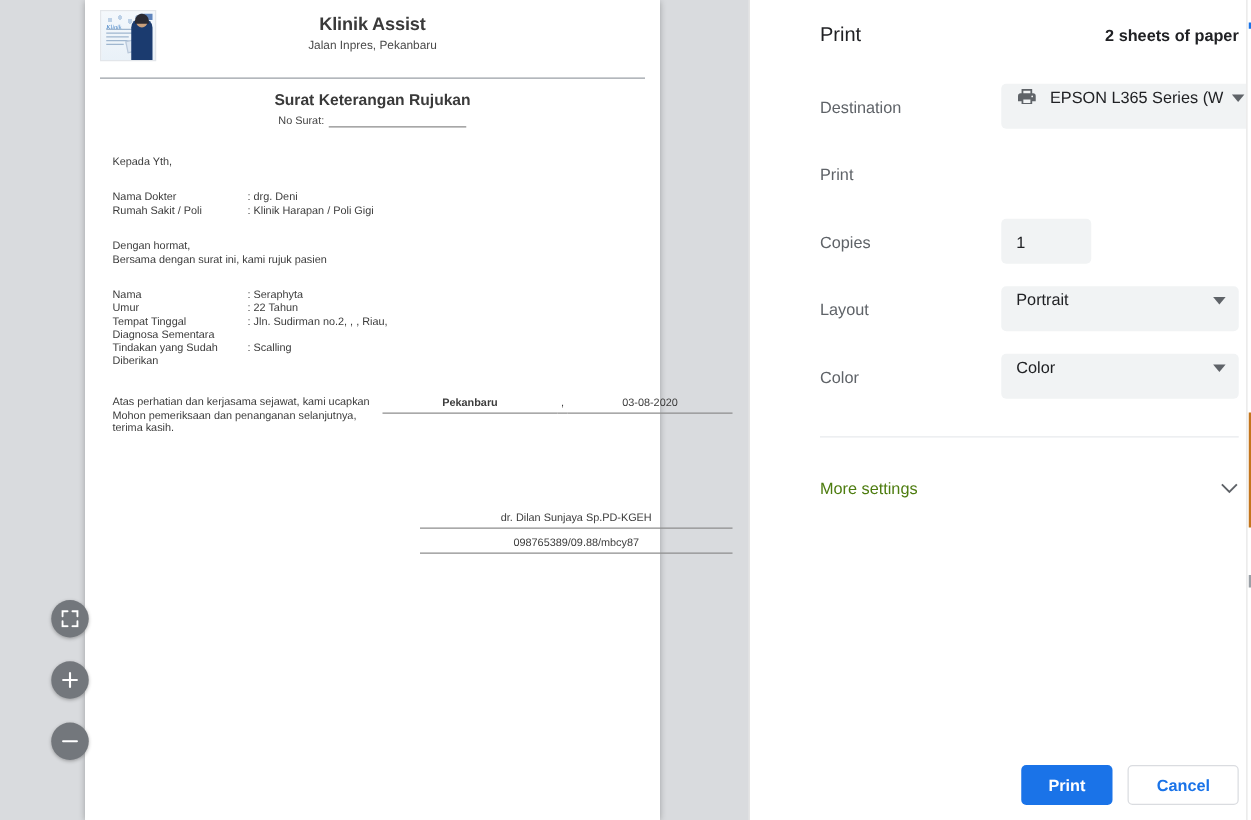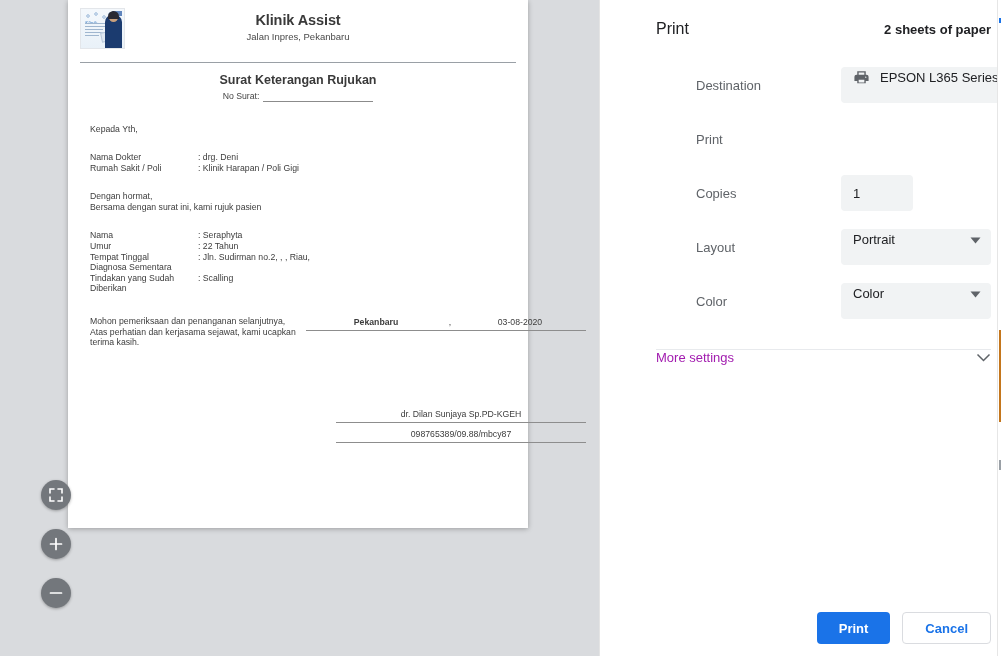--- a/index.html
+++ b/index.html
@@ -24,21 +24,21 @@
     left: 0; top: 0;
     width: 600px; height: 656px;
     background: #d9dbde;
     overflow: hidden;
   }
 
   .paper {
     position: absolute;
     left: 68px; top: 0px;
     width: 460px;
-    height: 528px;
+    height: 656px;
     background: #ffffff;
     box-shadow: 0 1px 5px rgba(0,0,0,0.28);
     padding: 0;
   }
 
   .doc {
     position: relative;
     width: 100%;
     height: 100%;
     color: #3c3c3c;
@@ -260,21 +260,20 @@
     padding-top: 20px;
   }
   .pp-title { font-size: 16px; color: #202124; }
   .pp-sheets { font-size: 13px; color: #202124; font-weight: bold; }
 
   .pp-row {
     display: flex;
     align-items: center;
     height: 36px;
     margin-top: 18px;
-    margin-left: 40px;
   }
   .pp-row.first { margin-top: 29px; }
   .pp-label {
     width: 145px;
     font-size: 13px;
     color: #5f6368;
     flex: 0 0 145px;
   }
   .pp-control { flex: 1; position: relative; }
 
@@ -314,25 +313,25 @@
     color: #202124;
     cursor: text;
   }
 
   .pp-divider {
     margin-top: 30px;
     border-top: 1px solid #e8eaed;
   }
   .more-settings {
     display: flex;
-    align-items: flex-start;
+    align-items: flex-end;
     justify-content: space-between;
     height: 48px;
     font-size: 13px;
-    color: #a21caf;
+    color: #4d7c0f;
     cursor: pointer;
   }
 
   .pp-actions {
     position: absolute;
     right: 26px;
     bottom: 12px;
     display: flex;
     gap: 12px;
   }
@@ -466,22 +465,22 @@
               <td class="v">: Scalling</td>
             </tr>
             <tr>
               <td class="k">Diberikan</td>
               <td class="v"></td>
             </tr>
           </tbody>
             </table>
 
           <div class="mt-closing">
+            <div>Atas perhatian dan kerjasama sejawat, kami ucapkan</div>
             <div>Mohon pemeriksaan dan penanganan selanjutnya,</div>
-            <div>Atas perhatian dan kerjasama sejawat, kami ucapkan</div>
             <div>terima kasih.</div>
           </div>
 
         </div>
 
         <div class="place-date">
           <div class="pd-cell pd-city">Pekanbaru</div>
           <div class="pd-comma">,</div>
           <div class="pd-cell pd-date">03-08-2020</div>
         </div>

